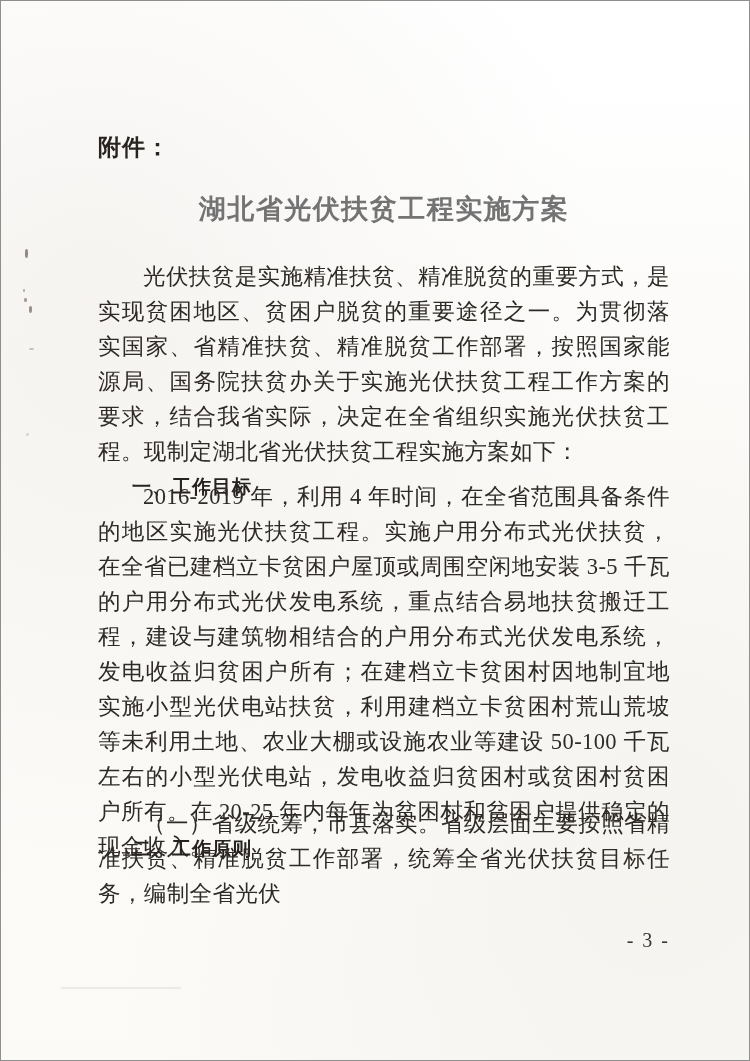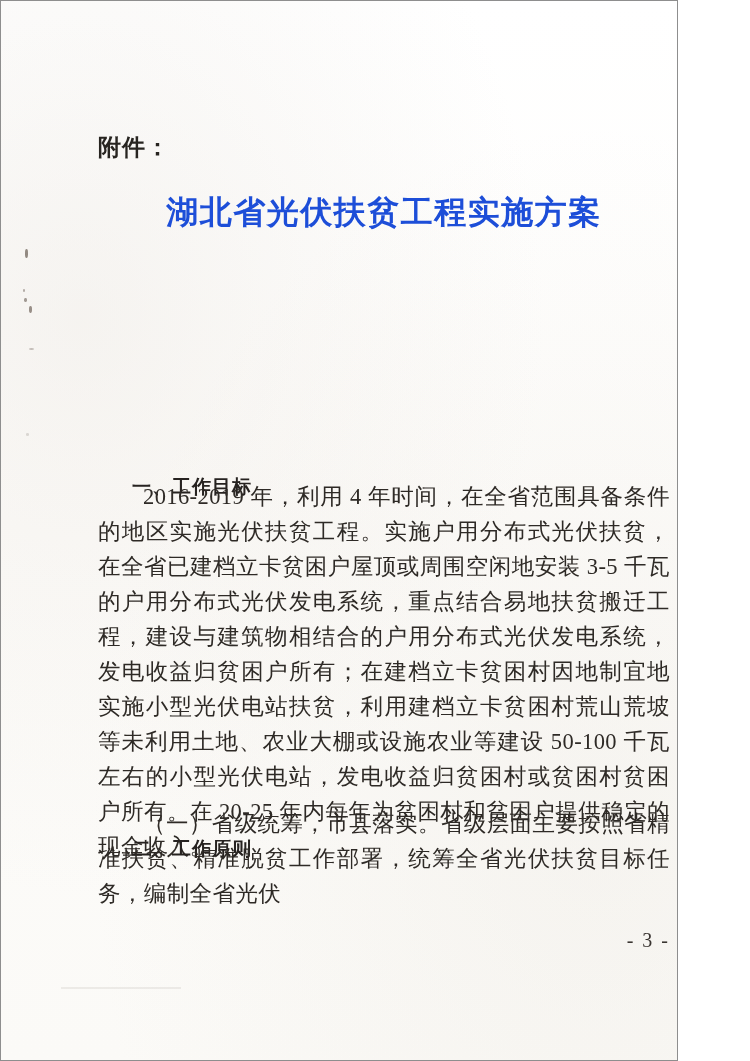--- a/index.html
+++ b/index.html
@@ -9,21 +9,21 @@
   body {
     width: 750px;
     height: 1061px;
     background: #ffffff;
     font-family: "Liberation Serif", "DejaVu Serif", serif;
     overflow: hidden;
   }
 
   #page {
     position: relative;
-    width: 678px;
+    width: 750px;
     height: 1061px;
     background: #fdfdfc;
     box-sizing: border-box;
     border: 1px solid #8e8e8e;
     overflow: hidden;
   }
 
   
   #paper-texture {
     position: absolute;
@@ -55,23 +55,23 @@
   }
 
   .doc-title {
     position: absolute;
     left: 0;
     top: 190px;
     width: 572px;
     text-align: center;
     font-family: Liberation Sans, sans-serif;
     font-weight: bold;
-    font-size: 32px;
+    font-size: 27px;
     letter-spacing: 1.5px;
-    color: #1d4ed8;
+    color: #737373;
   }
 
   .body-block {
     position: absolute;
     left: 0;
     width: 572px;
     font-size: 22.5px;
     line-height: 35px;
     color: #2e2a26;
     text-align: justify;
@@ -139,20 +139,21 @@
   <span class="speckle sp5"></span>
   <span class="speckle sp6"></span>
   <span class="speckle sp7"></span>
 
   <div id="content">
 
     <div class="attach-label">附件：</div>
 
     <div class="doc-title">湖北省光伏扶贫工程实施方案</div>
 
+    <div class="body-block" id="para-intro">光伏扶贫是实施精准扶贫、精准脱贫的重要方式，是实现贫困地区、贫困户脱贫的重要途径之一。为贯彻落实国家、省精准扶贫、精准脱贫工作部署，按照国家能源局、国务院扶贫办关于实施光伏扶贫工程工作方案的要求，结合我省实际，决定在全省组织实施光伏扶贫工程。现制定湖北省光伏扶贫工程实施方案如下：</div>
 
     <div class="section-heading" id="head-goals">一、工作目标</div>
 
     <div class="body-block" id="para-goals">2016-2019 年，利用 4 年时间，在全省范围具备条件的地区实施光伏扶贫工程。实施户用分布式光伏扶贫，在全省已建档立卡贫困户屋顶或周围空闲地安装 3-5 千瓦的户用分布式光伏发电系统，重点结合易地扶贫搬迁工程，建设与建筑物相结合的户用分布式光伏发电系统，发电收益归贫困户所有；在建档立卡贫困村因地制宜地实施小型光伏电站扶贫，利用建档立卡贫困村荒山荒坡等未利用土地、农业大棚或设施农业等建设 50-100 千瓦左右的小型光伏电站，发电收益归贫困村或贫困村贫困户所有。在 20-25 年内每年为贫困村和贫困户提供稳定的现金收入。</div>
 
     <div class="section-heading" id="head-princ">二、工作原则</div>
 
     <div class="body-block" id="para-princ">（一）省级统筹，市县落实。省级层面主要按照省精准扶贫、精准脱贫工作部署，统筹全省光伏扶贫目标任务，编制全省光伏</div>
 
     <div class="page-number">- 3 -</div>

